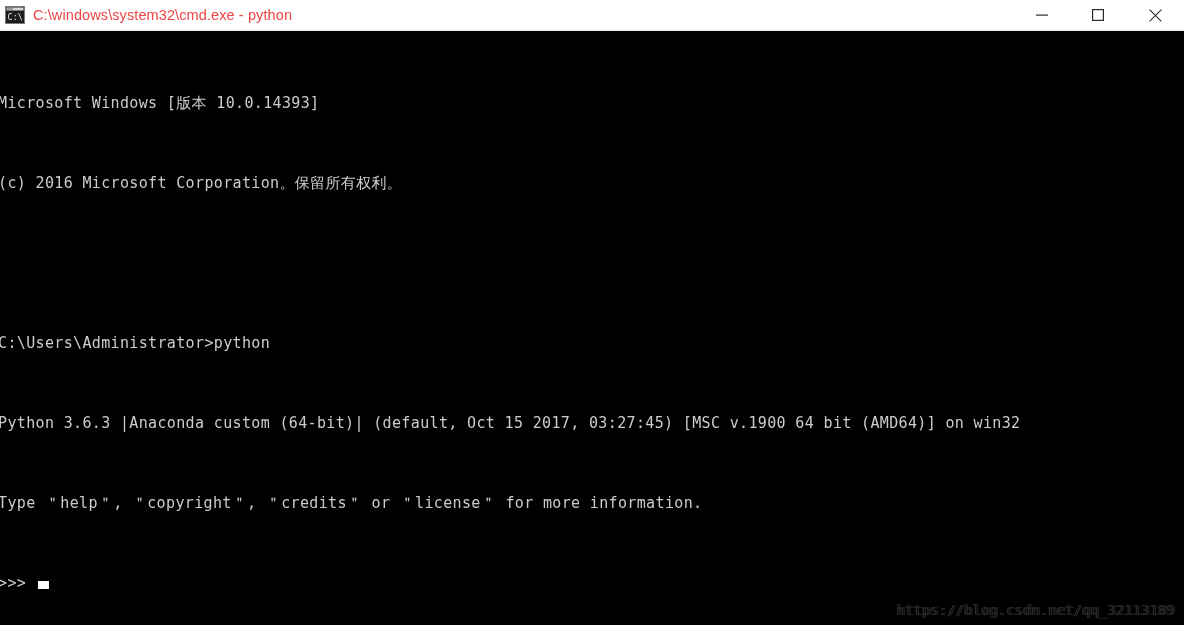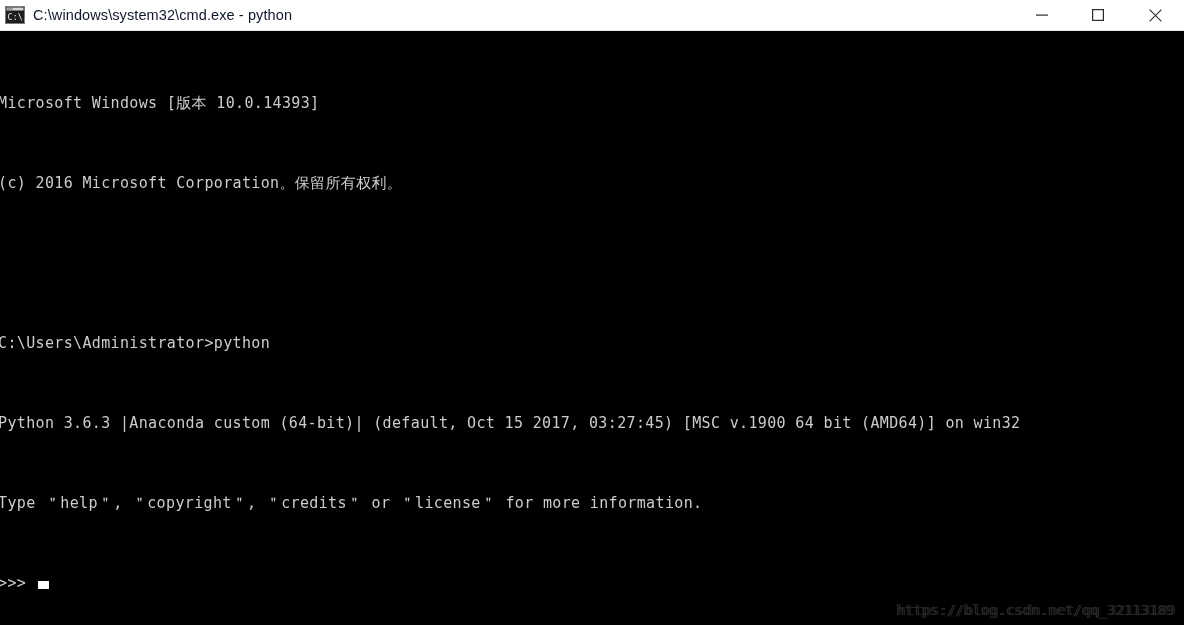--- a/index.html
+++ b/index.html
@@ -48,21 +48,21 @@
     width: 20px;
     height: 18px;
     margin-right: 8px;
     flex: 0 0 auto;
     display: block;
   }
   .title-text {
     font-family: "Liberation Sans", sans-serif;
     font-size: 14.5px;
     line-height: 18px;
-    color: #0f172a;
+    color: #ef4444;
     white-space: nowrap;
     overflow: hidden;
     text-overflow: ellipsis;
     letter-spacing: 0.1px;
   }
 
   .window-controls {
     display: flex;
     flex: 0 0 auto;
     height: 31px;

